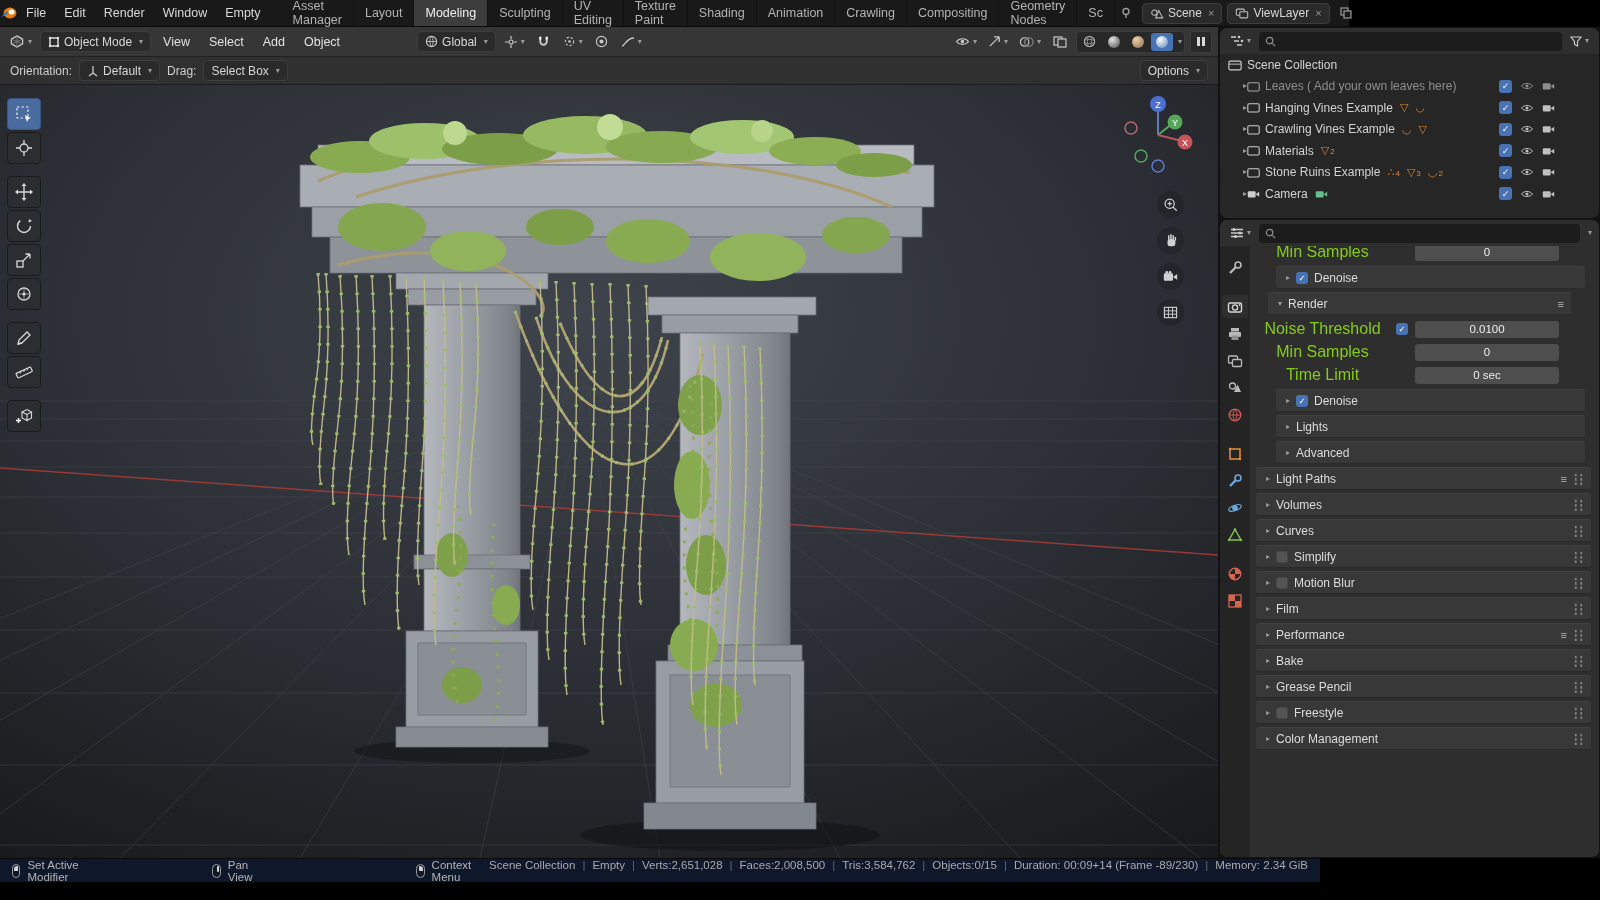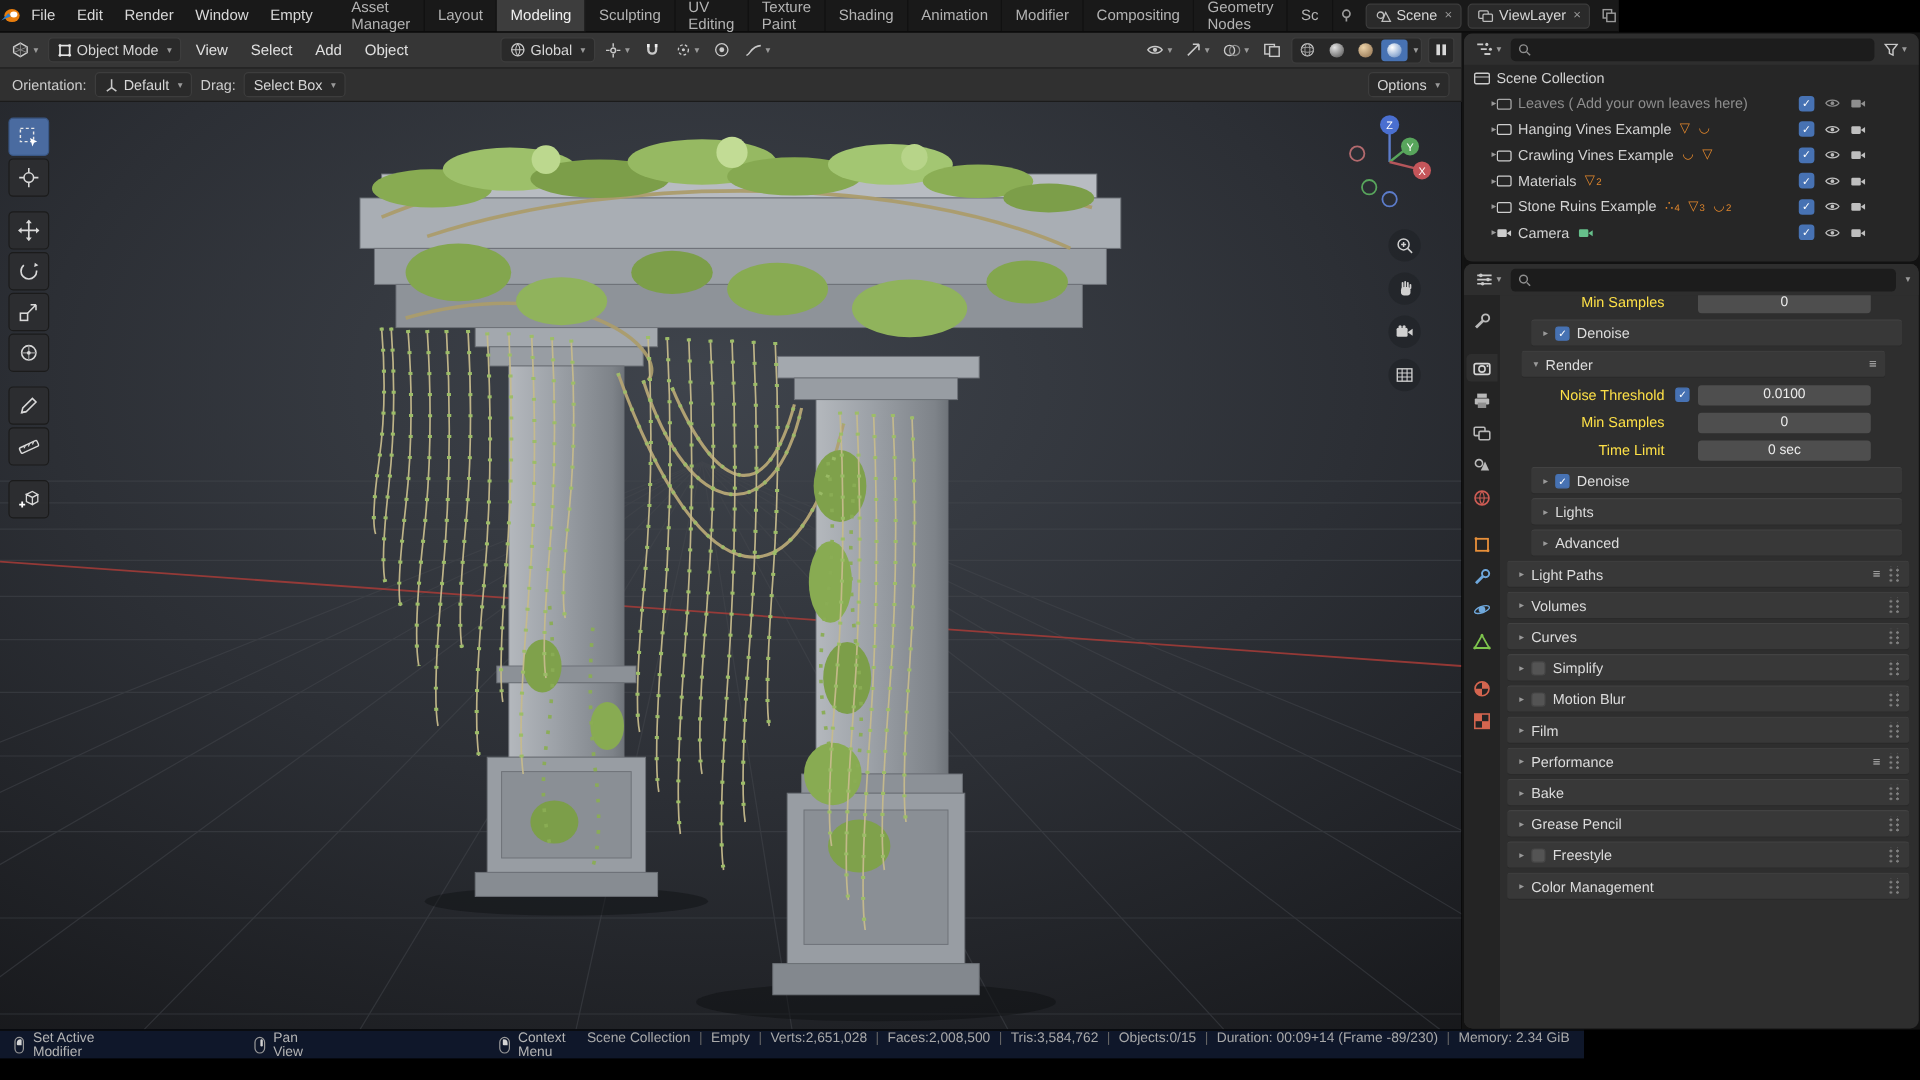--- a/index.html
+++ b/index.html
@@ -56,21 +56,21 @@
 .cb{width:13px;height:13px;border-radius:3px;background:#4772b3;display:flex;align-items:center;justify-content:center;color:#fff;font-size:9px}
 #props{position:absolute;top:193px;left:2px;right:1px;bottom:1px;background:#2e2e2e;border-radius:7px;overflow:hidden}
 #props-body{position:absolute;top:26px;left:0;right:0;bottom:0;display:flex}
 #ptabs{width:30px;background:#242424;display:flex;flex-direction:column;align-items:center;padding-top:10px;gap:4px}
 .ptab{width:26px;height:23px;display:flex;align-items:center;justify-content:center;border-radius:4px 0 0 4px}
 .ptab.active{background:#2e2e2e}
 .pgap{height:8px}
 #pcontent{flex:1;position:relative;padding-top:2px;overflow:hidden}
 .prow{height:22px;display:flex;align-items:center;padding:0 40px 0 8px;margin:1px 0}
 .prow.cut{margin-top:-7px}
-.plabel{flex:0 0 138px;text-align:right;padding-right:9px;font-size:12px;color:#fde047;white-space:nowrap}
+.plabel{flex:0 0 138px;text-align:center;padding-right:9px;font-size:16px;color:#84cc16;white-space:nowrap}
 .pfield{flex:1;height:17px;background:#4e4e4e;border-radius:3px;display:flex;align-items:center;justify-content:center;font-size:11.5px;color:#ececec}
 .cslot{width:13px;margin-right:6px;display:flex}
 .psec{height:23px;display:flex;align-items:center;gap:6px;background:#383838;border-radius:3px;margin:3px 8px 3px 6px;padding:0 7px;font-size:12px;color:#dcdcdc;border-top:1px solid #424242;border-bottom:1px solid #2a2a2a}
 .psec .grow{flex:1}
 .psec.ind1{margin-left:18px;margin-right:28px}
 .psec.ind2{margin-left:26px;margin-right:14px}
 .cbx{width:12px;height:12px;border-radius:2.5px;background:#545454;border:1px solid #464646}
 .cbx.on{background:#4772b3;border-color:#4772b3;color:#fff;display:flex;align-items:center;justify-content:center;font-size:8.5px}
 .grip{width:11px;height:13px;background-image:radial-gradient(circle,#808080 1px,transparent 1.3px);background-size:5.5px 4.3px;background-position:0 1px}
 .mline{color:#b9b9b9;font-size:11px}
@@ -104,21 +104,21 @@
   <nav class="menu">Empty</nav>
   <div id="tabs">
     <span class="tab">Asset Manager</span>
     <span class="tab">Layout</span>
     <span class="tab active">Modeling</span>
     <span class="tab">Sculpting</span>
     <span class="tab">UV Editing</span>
     <span class="tab">Texture Paint</span>
     <span class="tab">Shading</span>
     <span class="tab">Animation</span>
-    <span class="tab">Modifier</span>
+    <span class="tab">Crawling</span>
     <span class="tab">Compositing</span>
     <span class="tab">Geometry Nodes</span>
     <span class="tab">Sc</span>
   </div>
   <div id="topbar-right">
     <span class="iconbtn">
       <svg width="12" height="12" viewBox="0 0 12 12">
           <circle cx="6" cy="4.5" r="3" fill="none" stroke="#9a9a9a" stroke-width="1.4"></circle>
           <path d="M6 7.5V11" stroke="#9a9a9a" stroke-width="1.4"></path>
         </svg>

